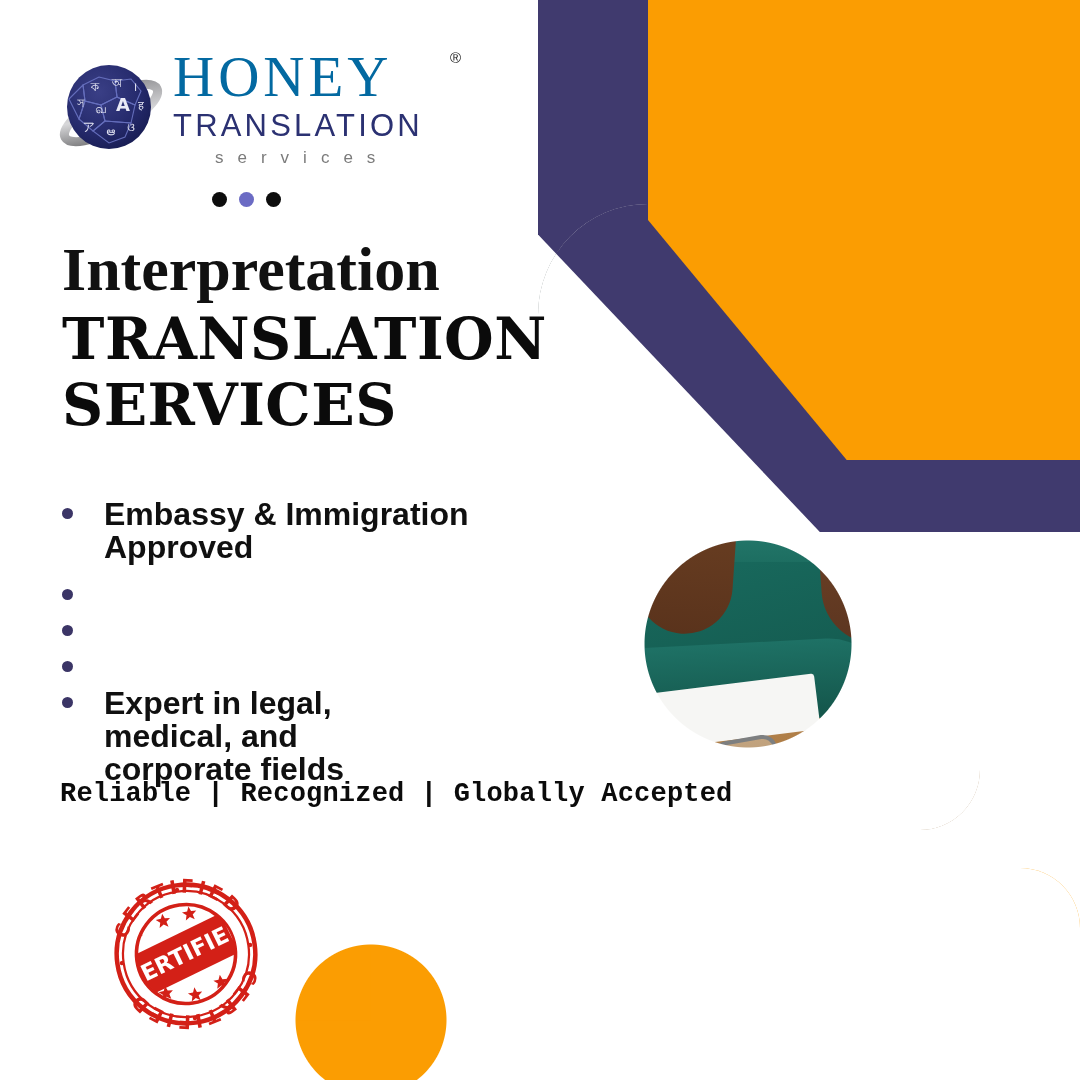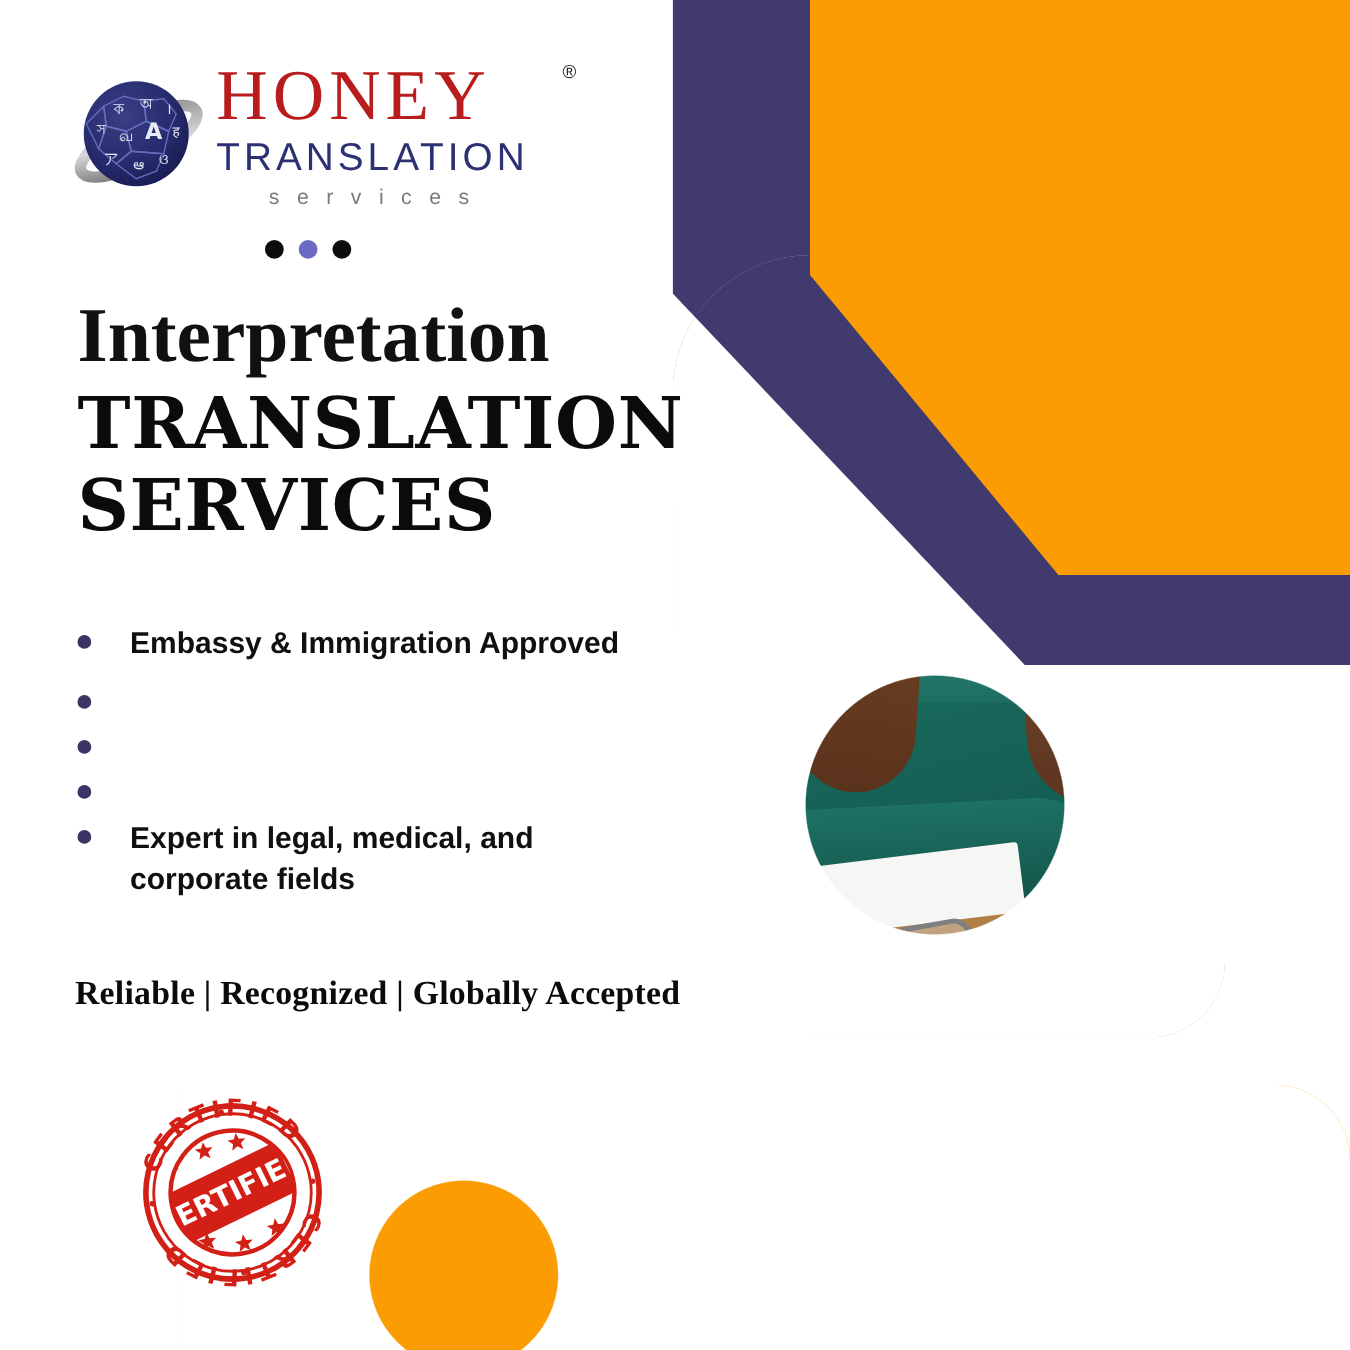--- a/index.html
+++ b/index.html
@@ -239,21 +239,21 @@
     width: 290px;
   }
   .honey-row {
     position: relative;
     height: 60px;
   }
   .honey {
     font-family: "Liberation Serif", "DejaVu Serif", serif;
     font-size: 57px;
     letter-spacing: 4px;
-    color: #b91c1c;
+    color: #0369a1;
     line-height: 60px;
     font-weight: 400;
   }
   .reg {
     position: absolute;
     right: 2px;
     top: 2px;
     font-family: "Liberation Sans", sans-serif;
     font-size: 15px;
     color: #1b1b1b;
@@ -323,30 +323,30 @@
     width: 11px; height: 11px; border-radius: 50%;
     background: #3B3566;
     margin-top: 10px;
     margin-left: 7px;
     flex: 0 0 auto;
   }
   .bullet-text {
     margin-left: 31px;
     font-family: "Liberation Sans", sans-serif;
     font-weight: bold;
-    font-size: 24px;
+    font-size: 32px;
     line-height: 33px;
     color: #101010;
   }
 
   .tagline {
     position: absolute;
     left: 60px;
     top: 779px;
-    font-family: Liberation Serif, serif;
+    font-family: Liberation Mono, monospace;
     font-weight: bold;
     font-size: 27px;
     color: #0b0b0b;
     letter-spacing: 0.2px;
   }
 
   
   .stamp {
     position: absolute;
     left: 105px;

